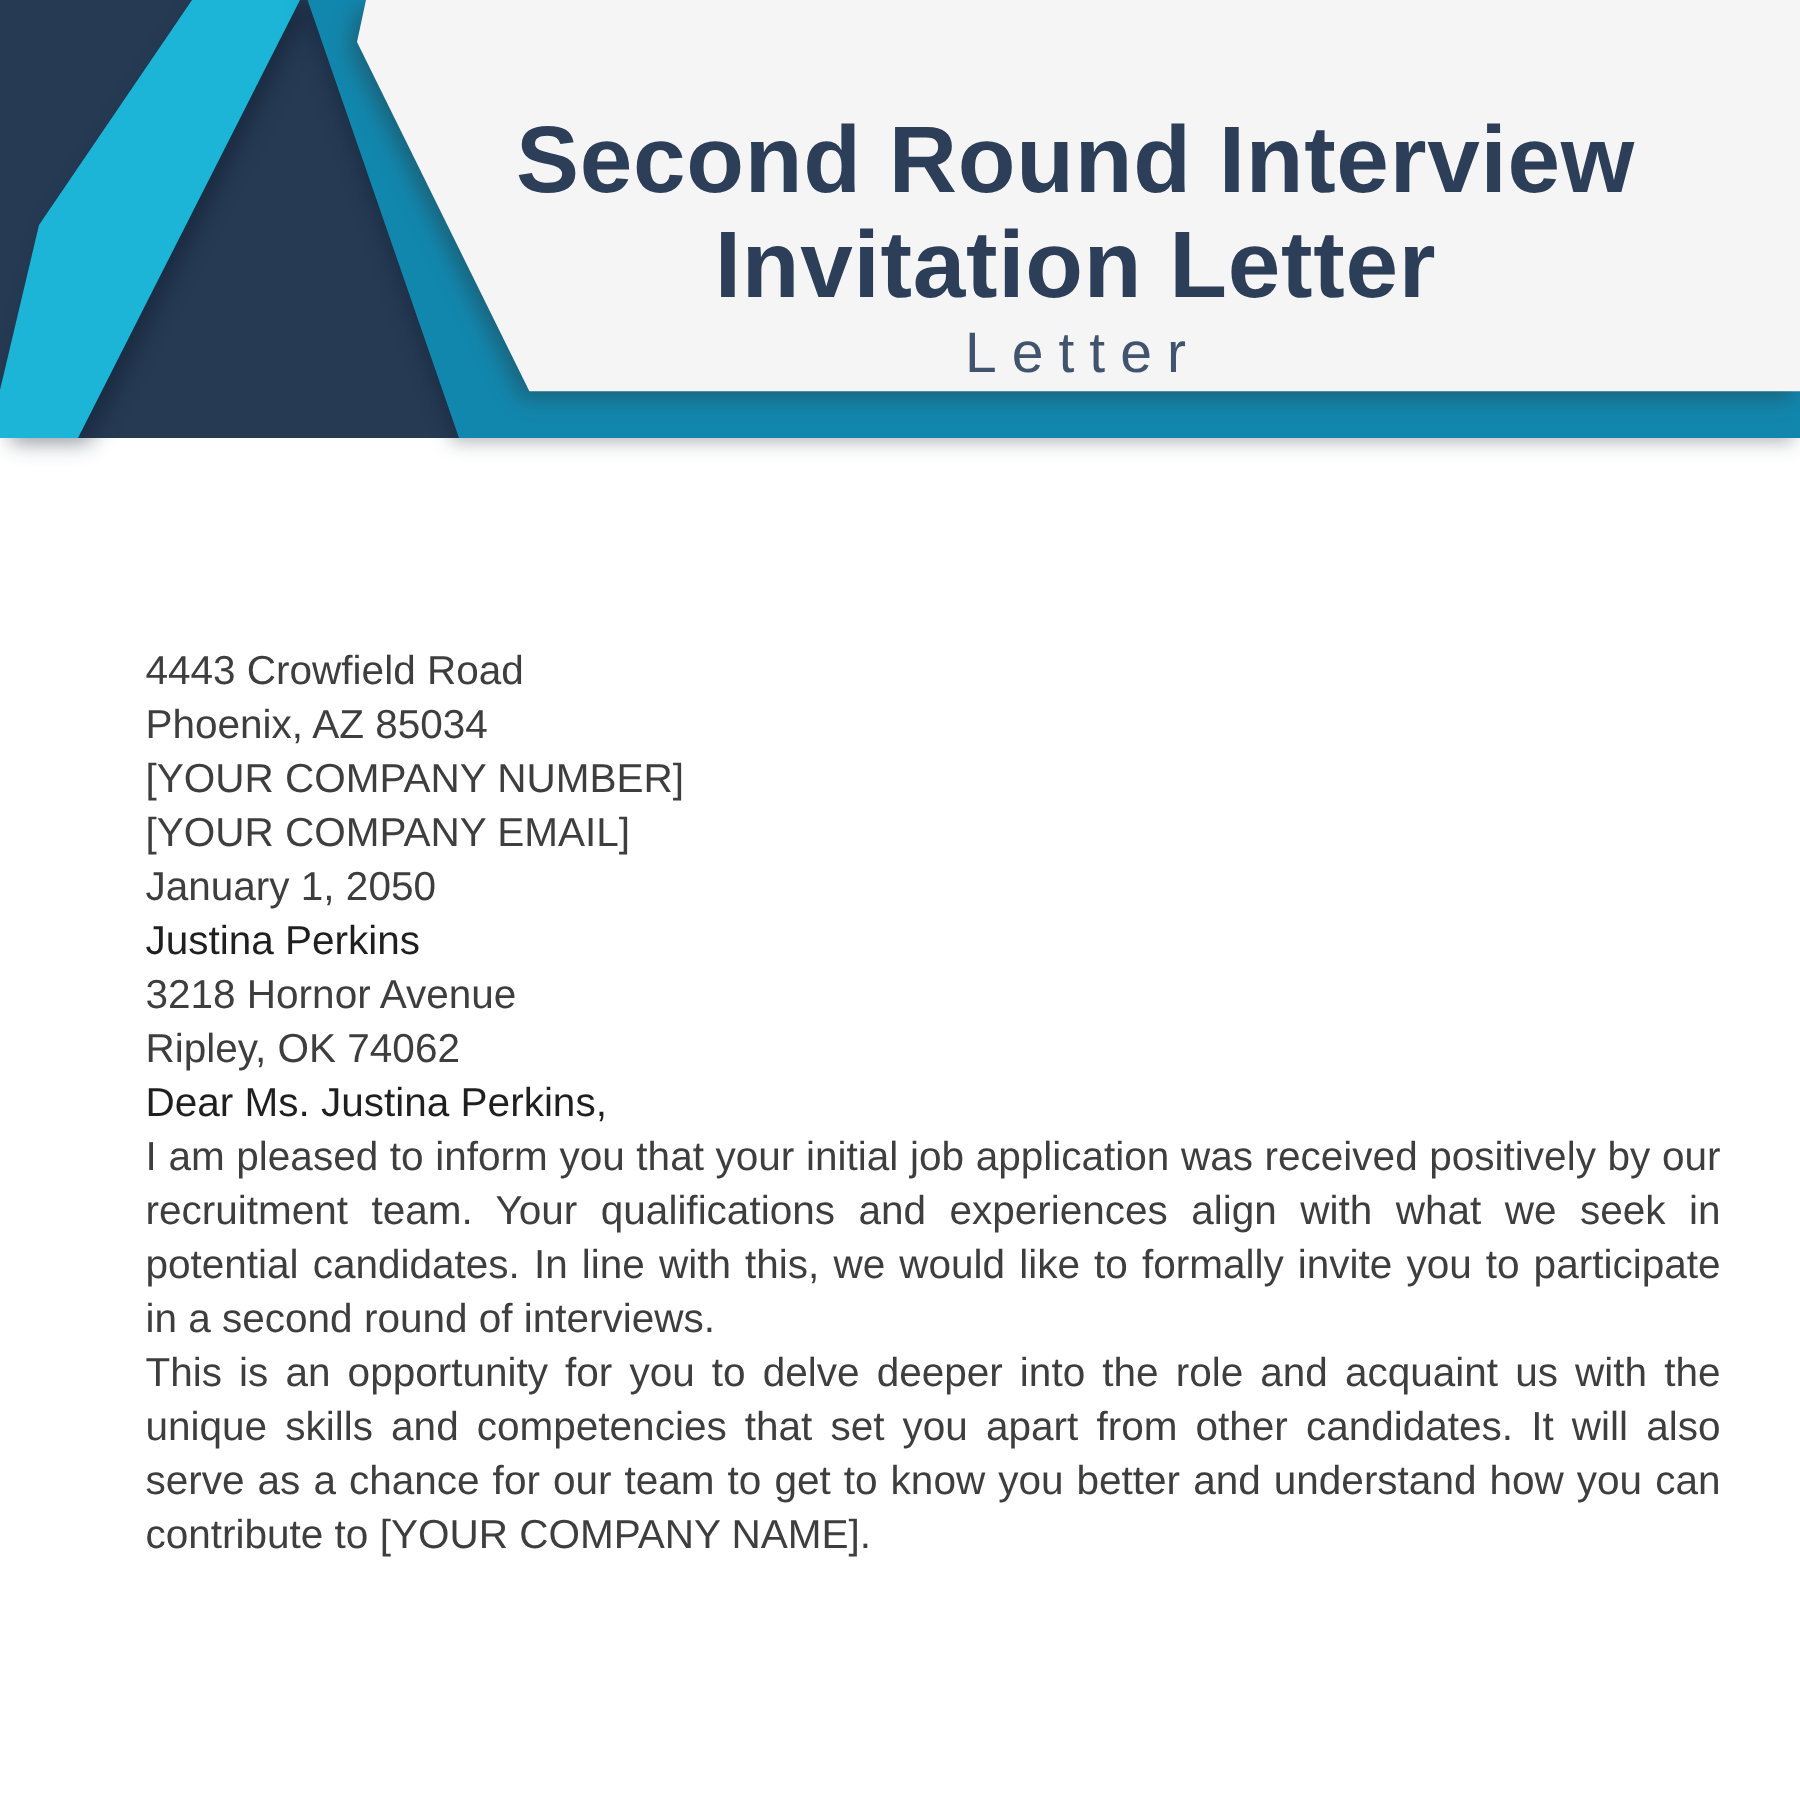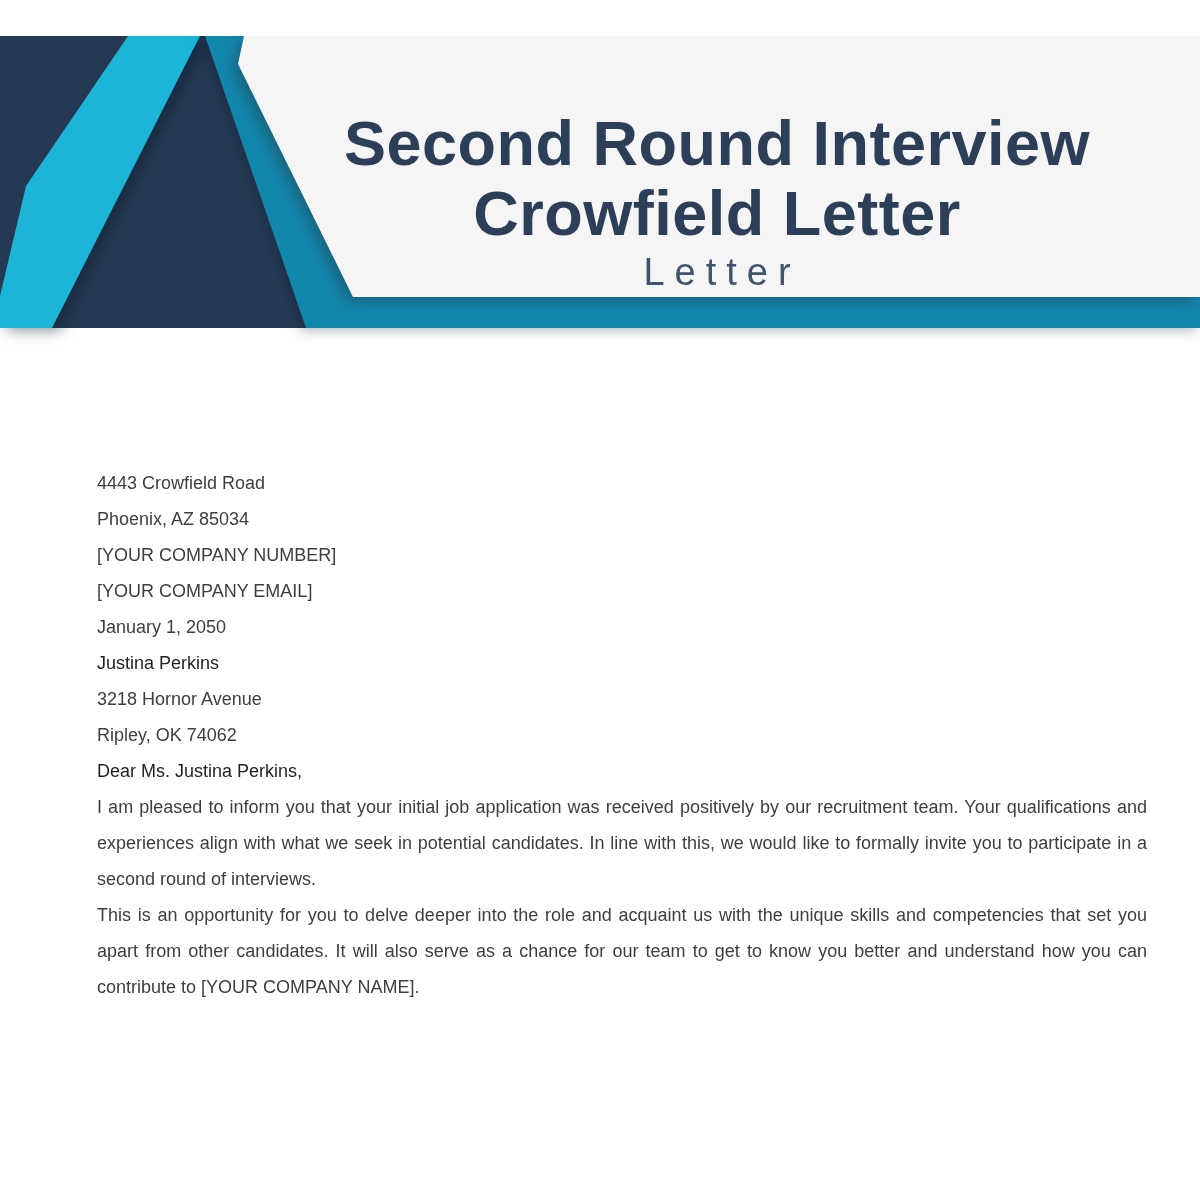--- a/index.html
+++ b/index.html
@@ -20,21 +20,20 @@
     font-family:"Liberation Sans","DejaVu Sans",sans-serif;
     overflow:hidden;
   }
 
   
   .header{
     position:relative;
     width:1200px;height:327px;
     background:#ffffff;
     overflow:hidden;
-    margin-top:36px;
   }
   .shape-wrap{position:absolute;inset:0;}
   .shape{position:absolute;inset:0;}
 
   .navy-wrap{z-index:1;}
   .navy-shape{
     background:var(--navy);
     clip-path:polygon(0 0,250px 0,358px 292px,0 292px);
   }
 
@@ -74,21 +73,21 @@
     line-height:40px;
     font-weight:400;
     letter-spacing:10px;
     padding-left:10px; 
     color:var(--subtitle-text);
   }
 
   
   .letter-body{
     padding:102px 53px 0 97px;
-    font-size:18px;
+    font-size:27px;
     line-height:36px;
     color:var(--body-text);
   }
   .letter-body > * + *{margin-top:36px;}
   .letter-body p,
   .letter-body div{margin:0;}
   .para{text-align:justify;}
   .bold{font-weight:normal;color:var(--bold-text);}
 </style>
 </head>
@@ -100,21 +99,21 @@
   </div>
   <div class="shape-wrap cyan-wrap">
     <div class="shape cyan-shape"></div>
   </div>
   <div class="shape-wrap teal-wrap">
     <div class="shape teal-shape"></div>
   </div>
   <div class="shape-wrap banner-wrap">
     <div class="shape banner-plate">
       <div class="banner-text">
-        <h1 class="banner-title"><span>Second Round Interview</span><br><span>Crowfield Letter</span></h1>
+        <h1 class="banner-title"><span>Second Round Interview</span><br><span>Invitation Letter</span></h1>
         <div class="banner-subtitle">Letter</div>
       </div>
     </div>
   </div>
 </header>
 
 <main class="letter-body">
 
   <div class="address-block">
     <div>4443 Crowfield Road</div>

